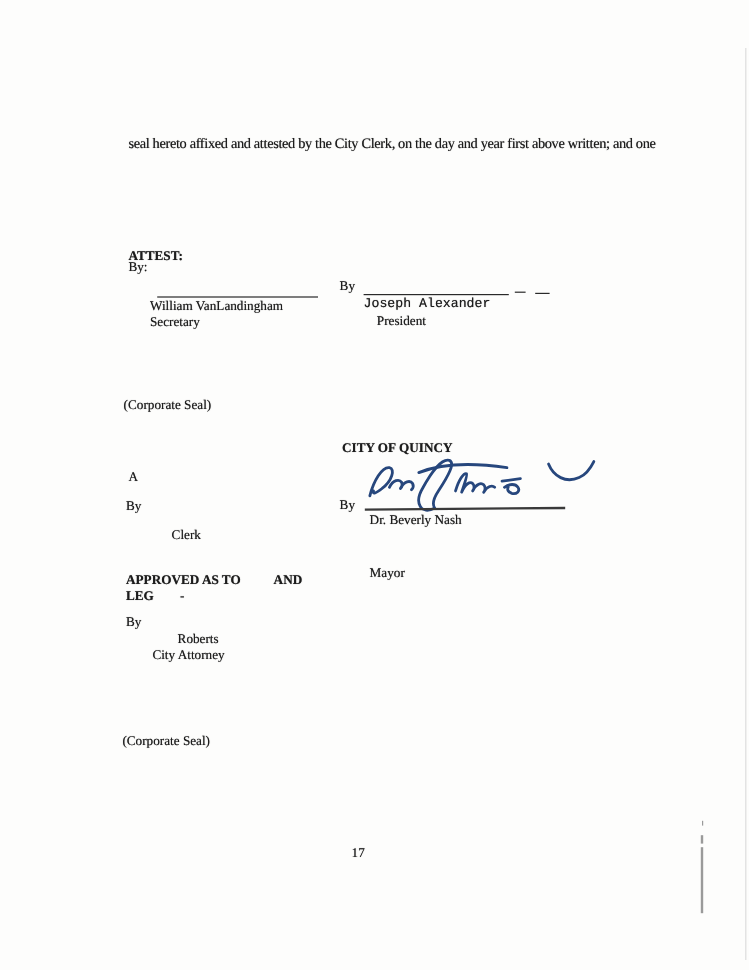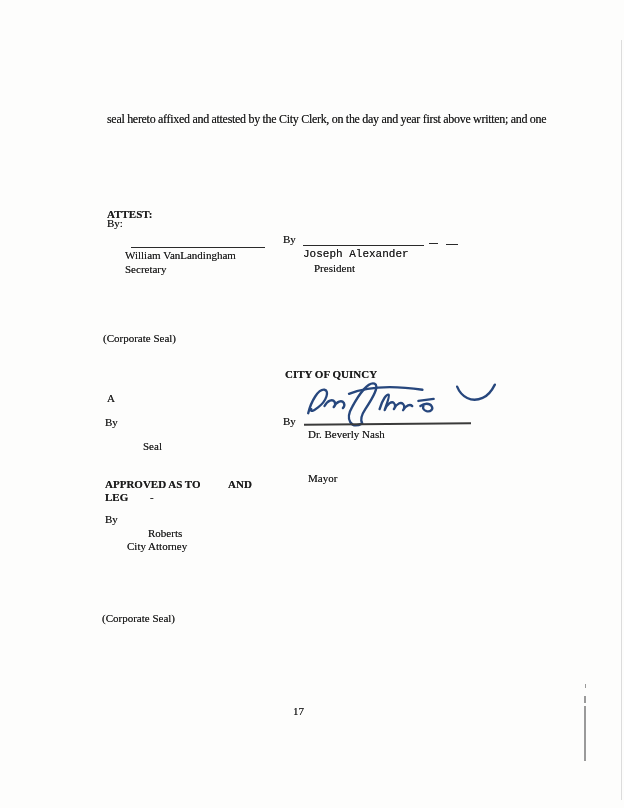--- a/index.html
+++ b/index.html
@@ -80,21 +80,21 @@
   <div class="rule" style="left:446px; top:244px; width:12px;"></div>
   <div class="txt" style="left:303px; top:248px;font-family:Liberation Mono, monospace;">Joseph Alexander</div>
   <div class="txt" style="left:314px; top:262px;">President</div>
 
   <div class="txt" style="left:103px; top:332px;">(Corporate Seal)</div>
 
   <div class="txt b" style="left:285px; top:368px;">CITY OF QUINCY</div>
 
   <div class="txt" style="left:107px; top:392px;">A</div>
   <div class="txt" style="left:105px; top:416px;">By</div>
-  <div class="txt" style="left:143px; top:440px;">Seal</div>
+  <div class="txt" style="left:143px; top:440px;">Clerk</div>
 
   <svg class="signature-svg" viewBox="0 0 200 52">
     <g fill="none" stroke="#27477d" stroke-width="2.3" stroke-linecap="round" stroke-linejoin="round">
       <path d="M 10 36 C 13 24, 20 12, 26 13 C 31 14, 28 24, 20 30 C 15 34, 12 35, 13 32"></path>
       <path d="M 26 29 C 29 23, 34 22, 36 25 C 37 27, 36 29, 35 30 C 38 24, 43 23, 45 26 C 46 28, 45 30, 44 31"></path>
       <path d="M 63 46 C 52 52, 46 42, 53 30 C 60 17, 69 5, 75 7 C 80 9, 74 20, 66 32 C 62 38, 61 43, 63 46"></path>
       <path d="M 50 17 C 70 9, 95 9, 122 13"></path>
       <path d="M 80 32 C 83 22, 87 17, 89 18 C 90 19, 87 27, 85 33 C 88 26, 92 24, 94 26 C 96 28, 95 31, 94 32 C 97 26, 101 25, 103 27 C 105 29, 104 32, 103 33 C 106 28, 110 27, 112 29"></path>
       <path d="M 120 29 C 124 26, 129 26, 131 29 C 133 32, 130 35, 126 34 C 123 33, 122 31, 123 29 M 118 24 L 133 22"></path>
       <path d="M 156 10 C 160 20, 170 26, 181 21 C 186 19, 190 14, 193 8"></path>

